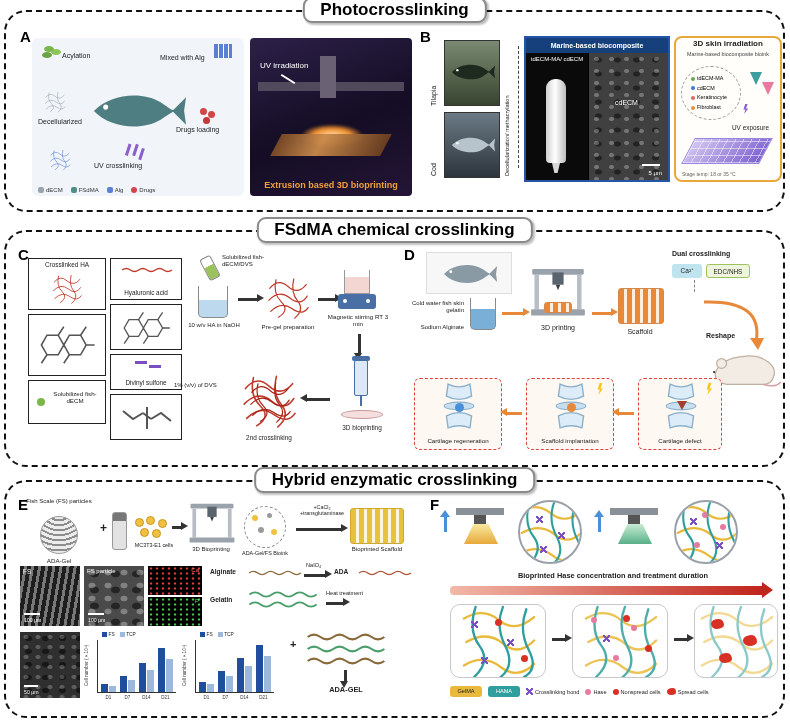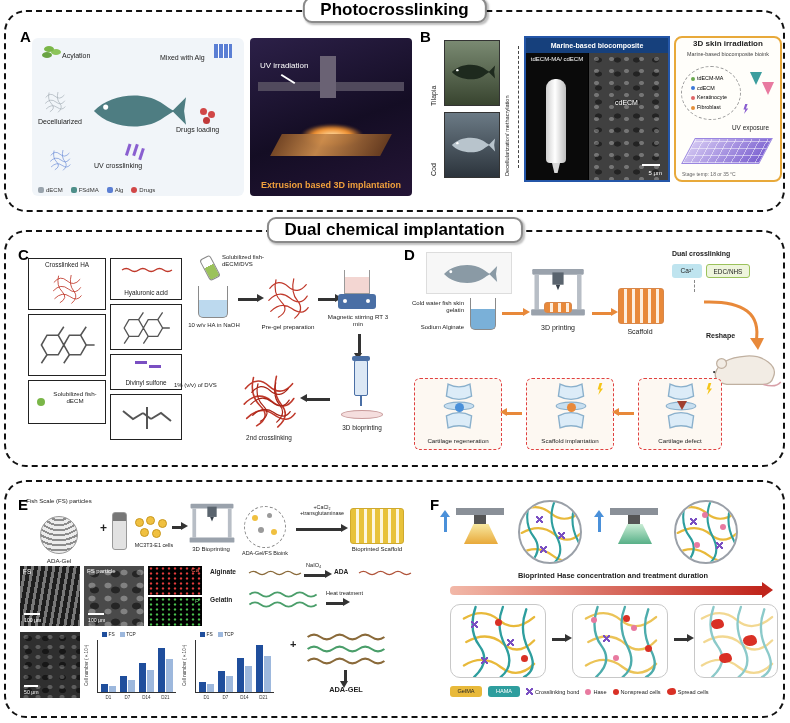--- a/index.html
+++ b/index.html
@@ -124,21 +124,21 @@
     </div>
   </div>
 
   <div style="position:absolute;left:244px;top:26px;width:162px;height:158px;border-radius:4px;overflow:hidden;background:linear-gradient(160deg,#2c2048 0%,#140d24 55%,#241536 100%)">
     <div style="position:absolute;left:8px;top:44px;width:146px;height:9px;background:#565062;opacity:.9"></div>
     <div style="position:absolute;left:70px;top:18px;width:16px;height:42px;background:#6a6274"></div>
     <div class="t" style="left:10px;top:24px;font-size:8px;color:#fff">UV irradiation</div>
     <div style="position:absolute;left:30px;top:40px;width:16px;height:2px;background:#fff;transform:rotate(32deg)"></div>
     <div style="position:absolute;left:40px;top:82px;width:84px;height:32px;background:radial-gradient(closest-side,#ffe2ae,#f09030 45%,rgba(240,144,48,0) 75%);filter:blur(1px)"></div>
     <div style="position:absolute;left:26px;top:96px;width:110px;height:22px;background:linear-gradient(90deg,#7a4a26,#c98a4b 40%,#6a3e20);transform:skewX(-28deg);opacity:.95"></div>
-    <div class="t tc b" style="left:0;right:0;bottom:6px;font-size:9px;color:#f0a03c">Extrusion based 3D implantation</div>
+    <div class="t tc b" style="left:0;right:0;bottom:6px;font-size:9px;color:#f0a03c">Extrusion based 3D bioprinting</div>
   </div>
 
   <div class="plabel" style="left:414px;top:16px">B</div>
 
   <div class="vtext" style="left:424px;top:30px;height:64px;font-size:7px">Tilapia</div>
   <div style="position:absolute;left:438px;top:28px;width:56px;height:66px;background:linear-gradient(180deg,#7a8a72,#38442f);border:1px solid #333">
     <svg style="position:absolute;left:5px;top:16px;width:46px;height:30px;fill:#1e2a1e">
         <use href="#fish"></use>
       </svg>
   </div>
@@ -180,21 +180,21 @@
     <div class="nozzle" style="left:74px;top:34px;border-top:13px solid #3c9e9e"></div>
     <div class="nozzle" style="left:86px;top:44px;border-top:13px solid #e87aa0"></div>
     <div style="position:absolute;left:66px;top:66px;width:8px;height:10px;background:#8a5fd0;clip-path:polygon(40% 0,70% 0,50% 45%,78% 45%,25% 100%,42% 55%,18% 55%)"></div>
     <div class="t" style="left:56px;top:86px;font-size:6.4px">UV exposure</div>
     <div style="position:absolute;left:12px;top:100px;width:78px;height:26px;transform:skewX(-28deg);border:1px solid #9a86e0;background:linear-gradient(120deg,#d4c8f2,#7a5fd0);background-image:repeating-linear-gradient(90deg,rgba(255,255,255,.5) 0 1px,transparent 1px 8px),repeating-linear-gradient(0deg,rgba(255,255,255,.5) 0 1px,transparent 1px 7px),linear-gradient(120deg,#d4c8f2,#7a5fd0)"></div>
     <div class="t" style="left:6px;bottom:2px;font-size:5px;color:#666">Stage temp: 18 or 35 °C</div>
   </div>
 </div>
 
 <div class="sec" style="top:230px;height:237px">
-  <div class="sec-title">Dual chemical implantation</div>
+  <div class="sec-title">FSdMA chemical crosslinking</div>
 
   <div class="plabel" style="left:12px;top:14px">C</div>
 
   <div class="mbox" style="left:22px;top:26px;width:78px;height:52px">
     <div class="t tc" style="left:0;right:0;top:2px;font-size:6.4px">Crosslinked HA</div>
     <svg style="position:absolute;left:18px;top:13px;width:40px;height:34px;color:#c0392b">
         <use href="#scrib"></use>
       </svg>
   </div>
   <div class="mbox" style="left:22px;top:82px;width:78px;height:62px">
@@ -315,20 +315,21 @@
     <svg style="position:absolute;left:14px;top:4px;width:56px;height:46px">
         <use href="#knee"></use>
       </svg>
     <div style="position:absolute;left:38px;top:22px;width:10px;height:9px;background:#a04030;clip-path:polygon(0 0,100% 0,50% 100%)"></div>
     <div style="position:absolute;right:7px;top:4px;width:9px;height:12px;background:#f5c518;clip-path:polygon(40% 0,70% 0,50% 45%,78% 45%,25% 100%,42% 55%,18% 55%)"></div>
     <div class="t tc" style="left:2px;right:2px;bottom:4px;font-size:6.2px">Cartilage defect</div>
   </div>
 </div>
 
 <div class="sec" style="top:480px;height:238px">
+  <div class="sec-title">Hybrid enzymatic crosslinking</div>
 
   <div class="plabel" style="left:12px;top:14px">E</div>
 
   <div class="t tc" style="left:14px;top:16px;width:78px;font-size:6px">Fish Scale (FS) particles</div>
   <div style="position:absolute;left:34px;top:34px;width:38px;height:38px;border-radius:50%;border:1px solid #999;background:repeating-radial-gradient(circle at 50% -30%,#ececec 0 3px,#8d8d8d 3px 5px)"></div>
   <div class="t tc" style="left:14px;top:76px;width:78px;font-size:6.2px">ADA-Gel</div>
   <div class="t b" style="left:94px;top:40px;font-size:12px">+</div>
   <div style="position:absolute;left:106px;top:30px;width:15px;height:38px;border:1px solid #999;border-radius:3px;background:linear-gradient(180deg,#777 0 8px,#e2e2e2 8px)"></div>
   <div style="position:absolute;left:128px;top:34px;width:38px;height:24px">
     <div class="dot" style="left:1px;top:2px;width:9px;height:9px;background:#f0c040;border:1px solid #c89820"></div>

